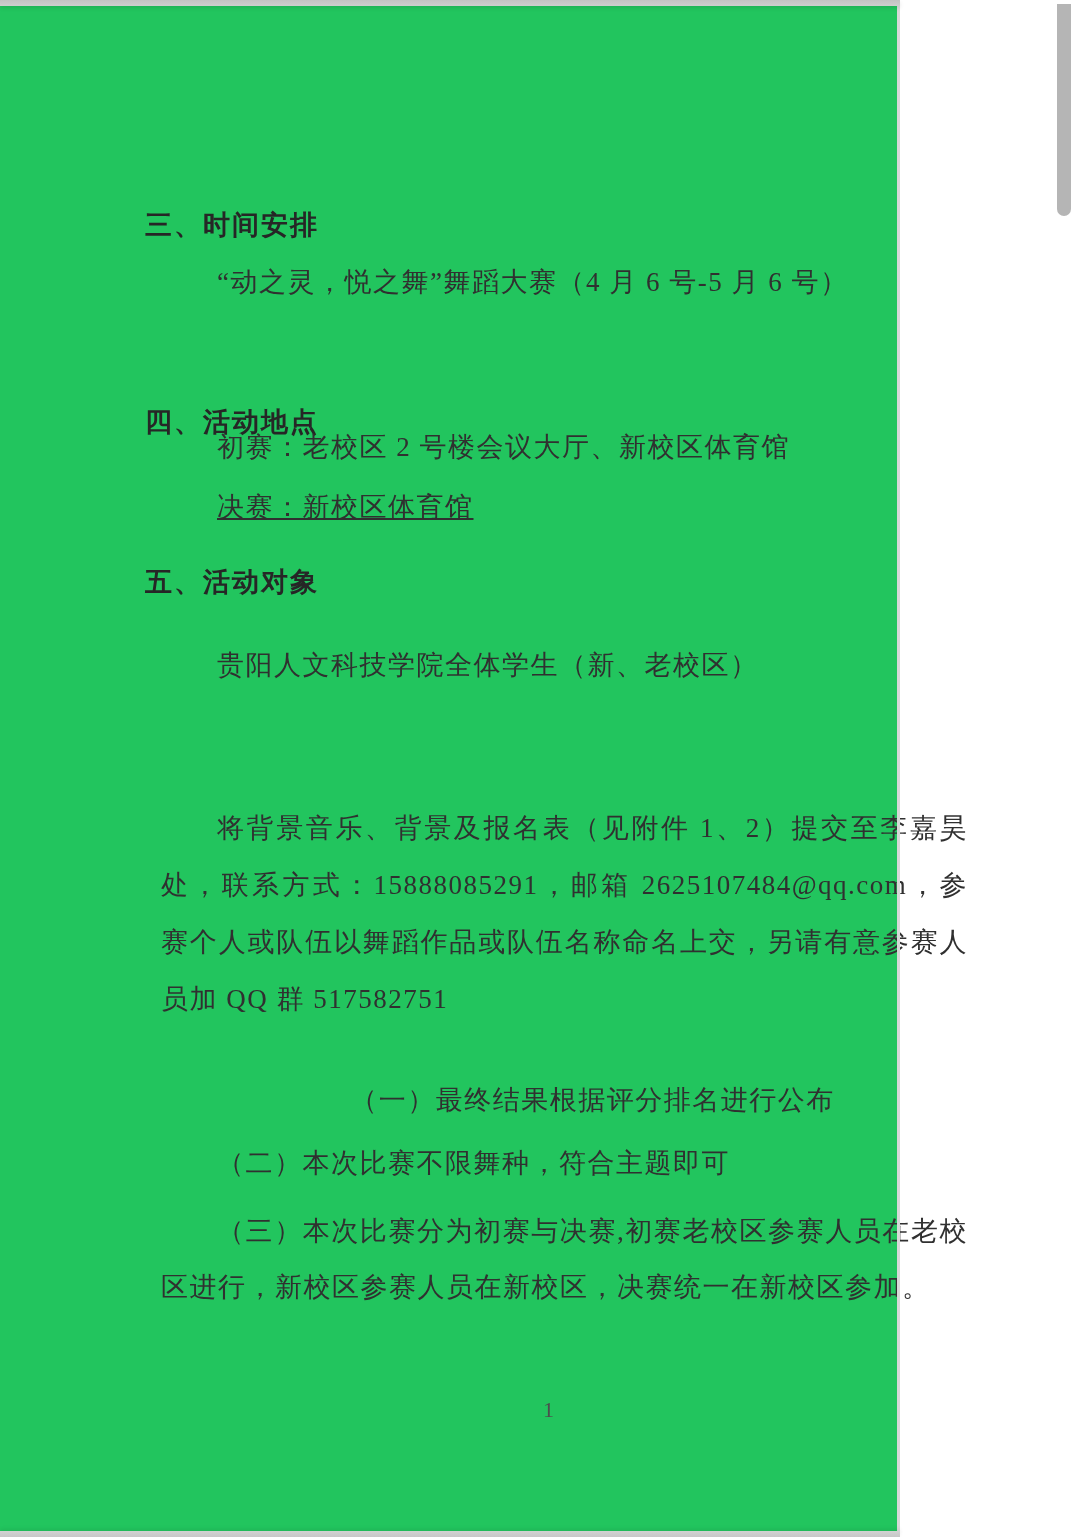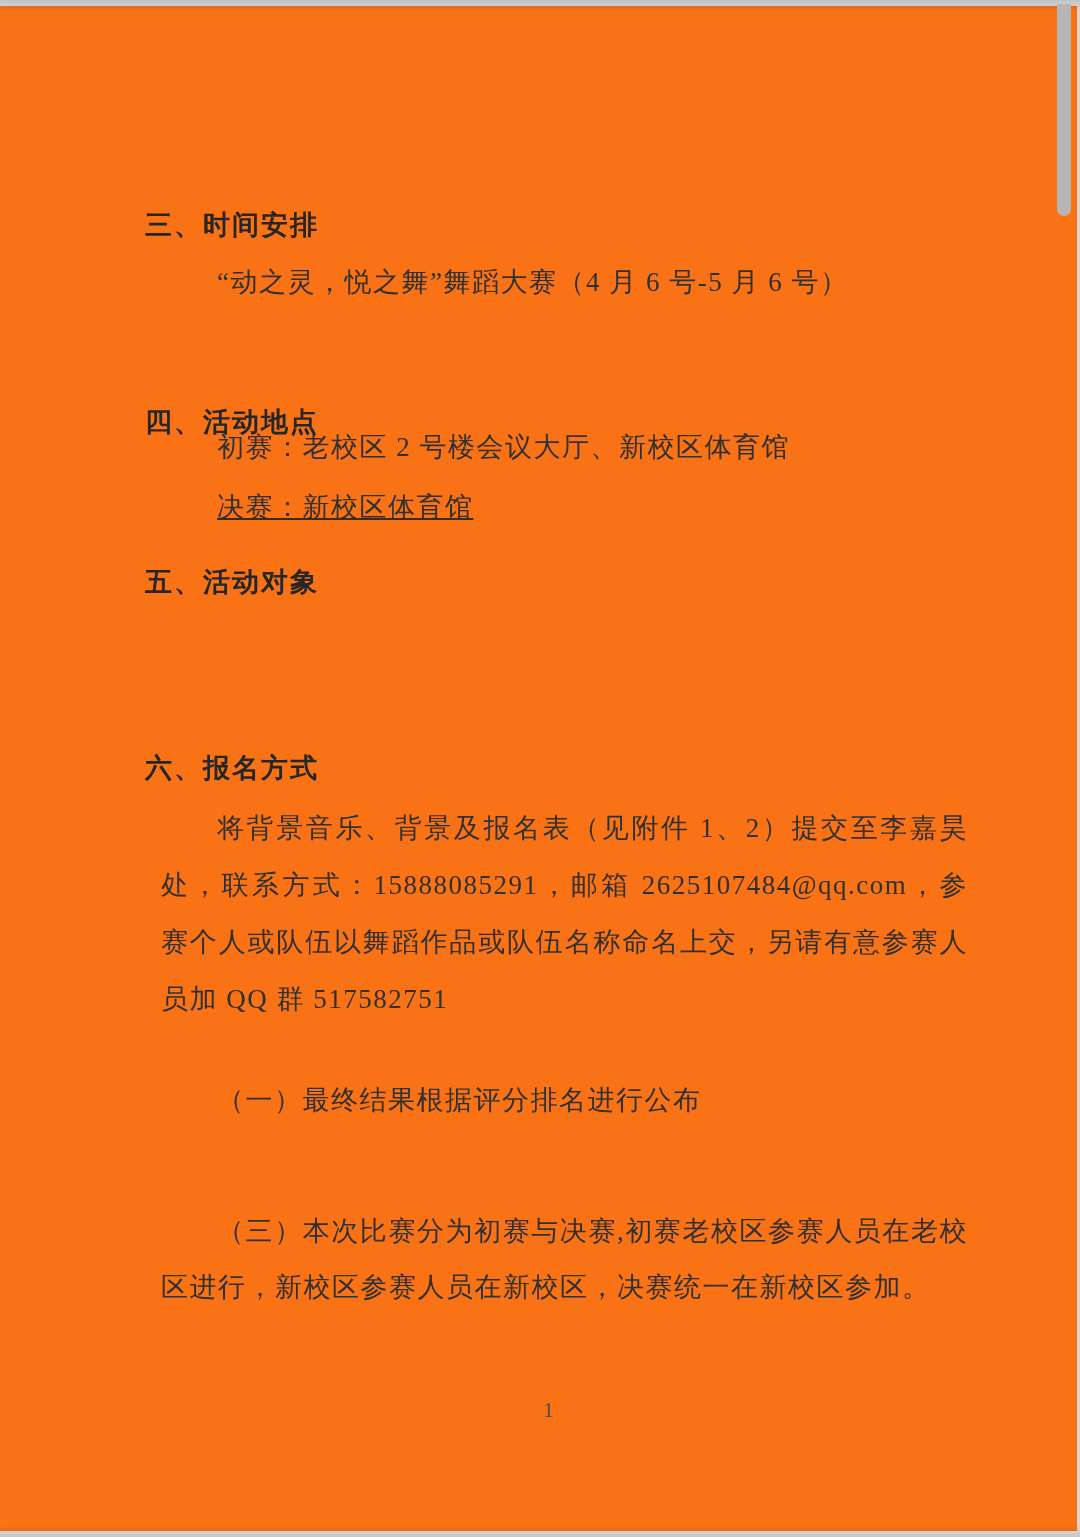--- a/index.html
+++ b/index.html
@@ -7,23 +7,23 @@
   html, body {
     width: 1080px;
     height: 1537px;
     background: #ffffff;
     overflow: hidden;
     font-family: "Liberation Serif", "DejaVu Serif", serif;
   }
 
   .viewport {
     position: relative;
-    width: 1080px;
+    width: 900px;
     height: 1537px;
-    background: #f97316;
+    background: #22c55e;
   }
 
   
   .edge-top {
     position: absolute;
     top: 0; left: 0; right: 0;
     height: 6px;
     background: linear-gradient(#c3c3c3, #cecece);
     box-shadow: 0 2px 4px rgba(0,0,0,0.10);
     z-index: 3;
@@ -108,21 +108,21 @@
   #h-time        { top: 207px; }
   #p-time        { top: 254px; }
   #h-location    { top: 364px; margin-top: 40px; }
   #p-preliminary { top: 419px; }
   #p-final       { top: 479px; text-decoration: underline; }
   #h-audience    { top: 564px; }
   #p-audience    { top: 637px; }
   #h-register    { top: 750px; }
   #p-register    { top: 800px; }
   #h-format      { top: 1027px; }
-  #p-format-1    { top: 1072px; }
+  #p-format-1    { top: 1072px; text-align: center; }
   #p-format-2    { top: 1135px; }
   #p-format-3    { top: 1203px; line-height: 56px; }
 </style>
 </head>
 <body>
 
 <div class="viewport">
 
   <div class="edge-top"></div>
   <div class="edge-right"></div>
@@ -133,23 +133,24 @@
   <div class="doc">
 
     <div class="doc-heading" id="h-time">三、时间安排</div>
     <div class="doc-para indent nowrap" id="p-time">“动之灵，悦之舞”舞蹈大赛（4 月 6 号-5 月 6 号）</div>
 
     <div class="doc-heading" id="h-location">四、活动地点</div>
     <div class="doc-para indent nowrap" id="p-preliminary">初赛：老校区 2 号楼会议大厅、新校区体育馆</div>
     <div class="doc-para indent nowrap" id="p-final">决赛：新校区体育馆</div>
 
     <div class="doc-heading" id="h-audience">五、活动对象</div>
+    <div class="doc-para indent nowrap" id="p-audience">贵阳人文科技学院全体学生（新、老校区）</div>
 
-    <div class="doc-heading" id="h-register">六、报名方式</div>
     <div class="doc-para indent justify" id="p-register">将背景音乐、背景及报名表（见附件 1、2）提交至李嘉昊处，联系方式：15888085291，邮箱 2625107484@qq.com，参赛个人或队伍以舞蹈作品或队伍名称命名上交，另请有意参赛人员加 QQ 群 517582751</div>
 
     <div class="doc-para indent nowrap" id="p-format-1">（一）最终结果根据评分排名进行公布</div>
+    <div class="doc-para indent nowrap" id="p-format-2">（二）本次比赛不限舞种，符合主题即可</div>
     <div class="doc-para indent justify" id="p-format-3">（三）本次比赛分为初赛与决赛,初赛老校区参赛人员在老校区进行，新校区参赛人员在新校区，决赛统一在新校区参加。</div>
 
     <div class="page-number">1</div>
   </div>
 
 </div>
 
 </body></html>

